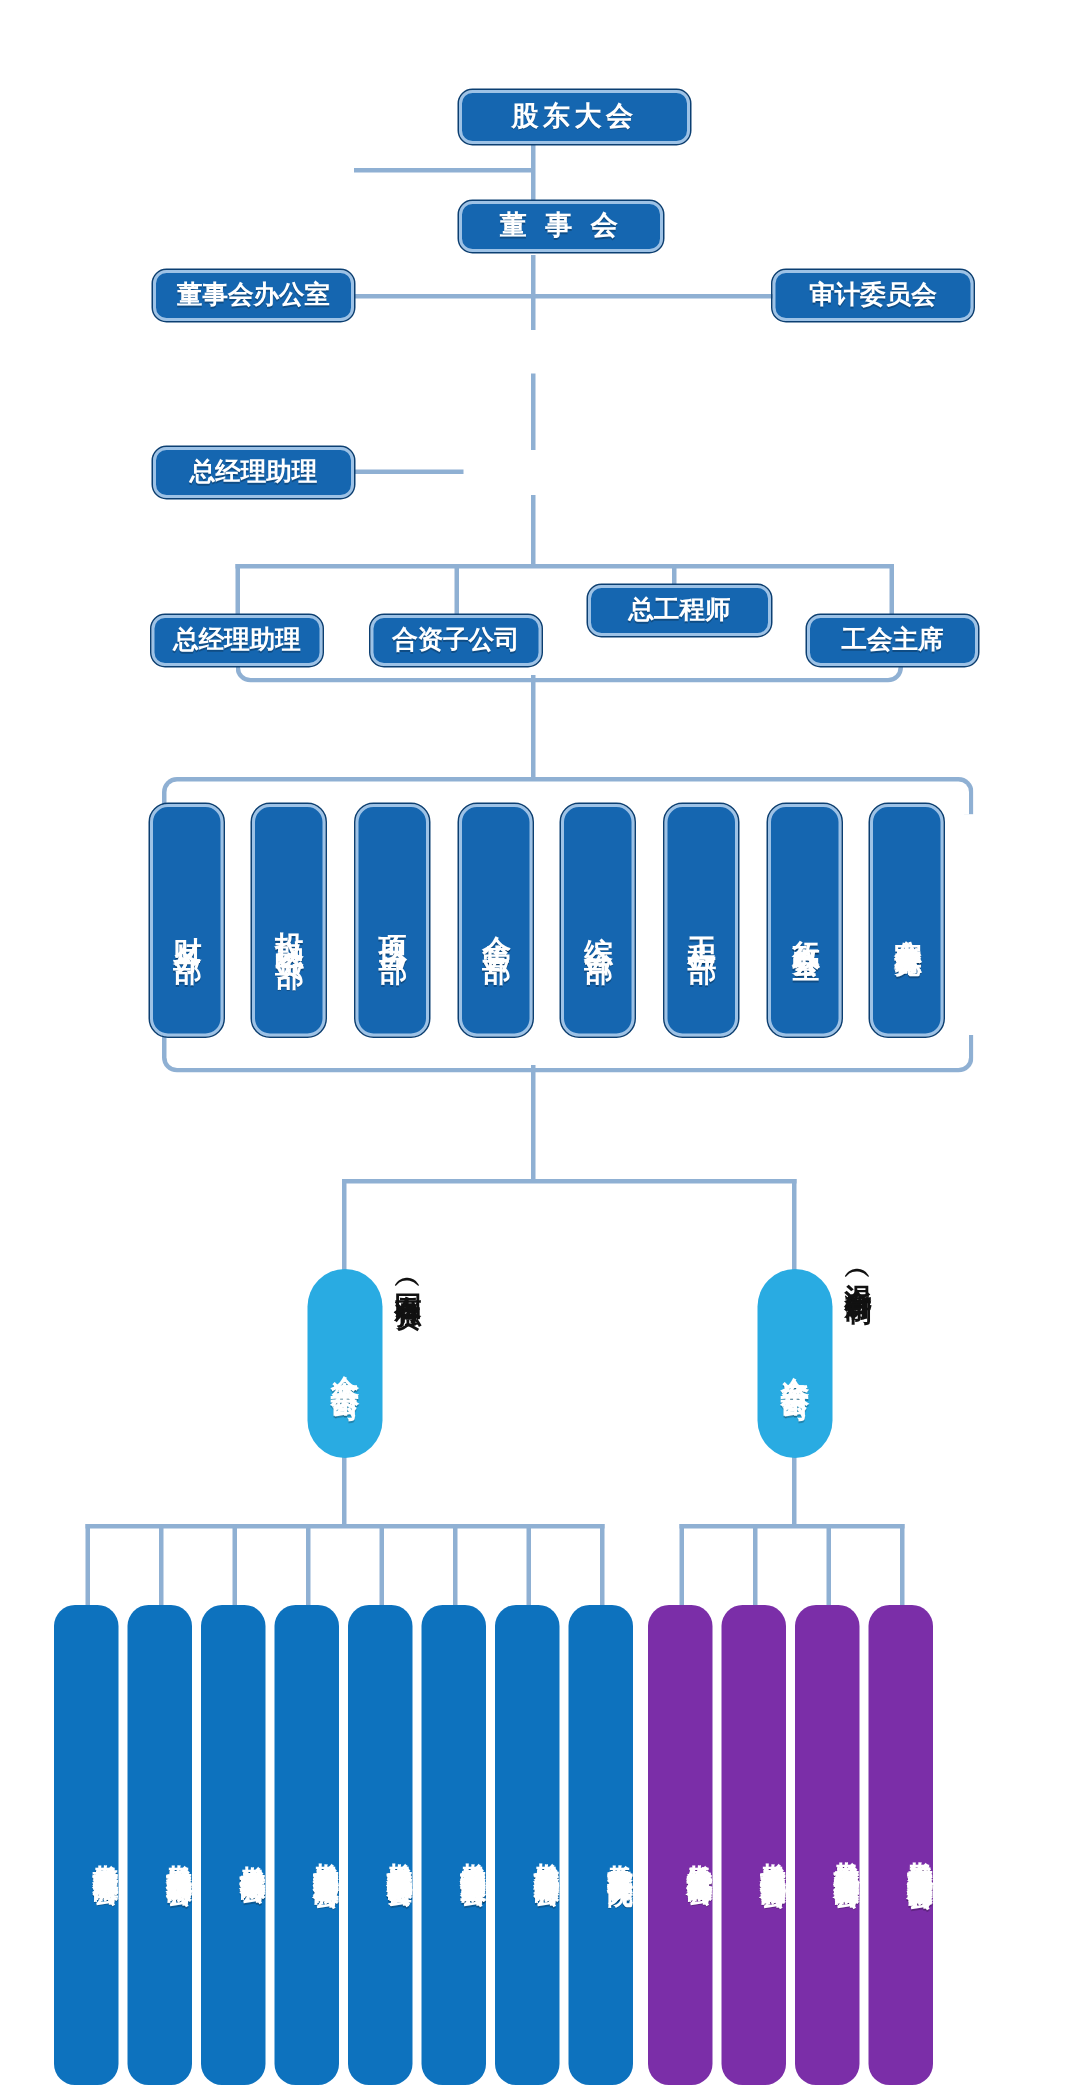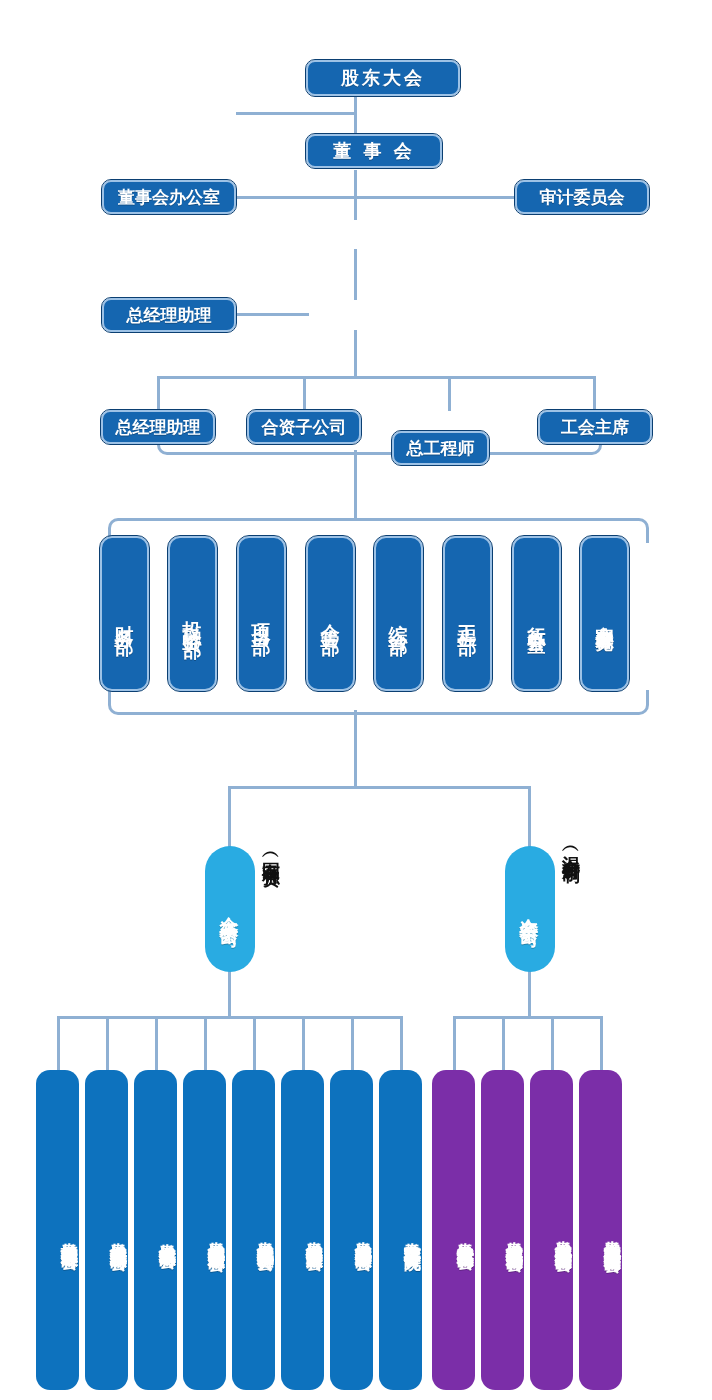--- a/index.html
+++ b/index.html
@@ -188,21 +188,21 @@
   <div class="node box-dark tight" style="left:102px;top:180px;width:134px;height:34px;font-size:17px;">董事会办公室</div>
 
   <div class="node box-dark tight" style="left:515px;top:180px;width:134px;height:34px;font-size:17px;">审计委员会</div>
 
 
   <div class="node box-dark tight" style="left:102px;top:298px;width:134px;height:34px;font-size:17px;">总经理助理</div>
 
 
   <div class="node box-dark tight" style="left:101px;top:410px;width:114px;height:34px;font-size:17px;">总经理助理</div>
   <div class="node box-dark tight" style="left:247px;top:410px;width:114px;height:34px;font-size:17px;">合资子公司</div>
-  <div class="node box-dark tight" style="left:392px;top:431px;width:97px;height:34px;font-size:17px;">总工程师</div>
+  <div class="node box-dark tight" style="left:392px;top:390px;width:122px;height:34px;font-size:17px;">总工程师</div>
   <div class="node box-dark tight" style="left:538px;top:410px;width:114px;height:34px;font-size:17px;">工会主席</div>
 
   <div class="node box-vert" style="left:100px;top:536px;width:49px;height:155px;">财务部</div>
   <div class="node box-vert" style="left:168px;top:536px;width:49px;height:155px;">投融资部</div>
   <div class="node box-vert" style="left:237px;top:536px;width:49px;height:155px;">项目部</div>
   <div class="node box-vert" style="left:306px;top:536px;width:49px;height:155px;">企管部</div>
   <div class="node box-vert" style="left:374px;top:536px;width:49px;height:155px;">综合部</div>
   <div class="node box-vert" style="left:443px;top:536px;width:49px;height:155px;">工程部</div>
   <div class="node box-vert" style="left:512px;top:536px;width:49px;height:155px;letter-spacing:2px;font-size:18px;">行政办公室</div>
   <div class="node box-vert" style="left:580px;top:536px;width:49px;height:155px;letter-spacing:-1px;font-size:18px;">党群综合办公室</div>

